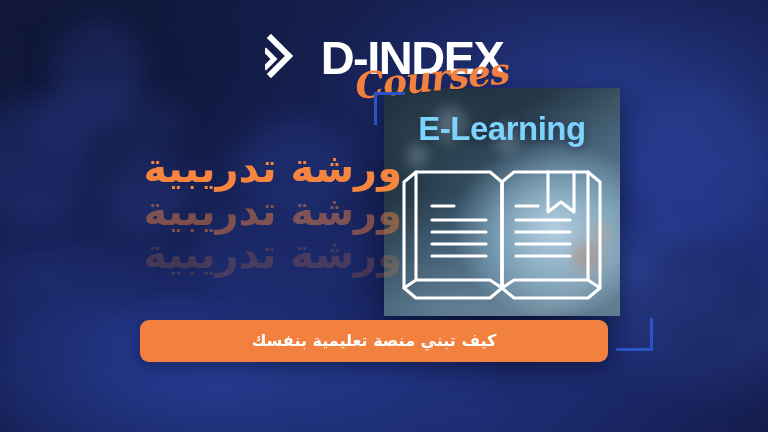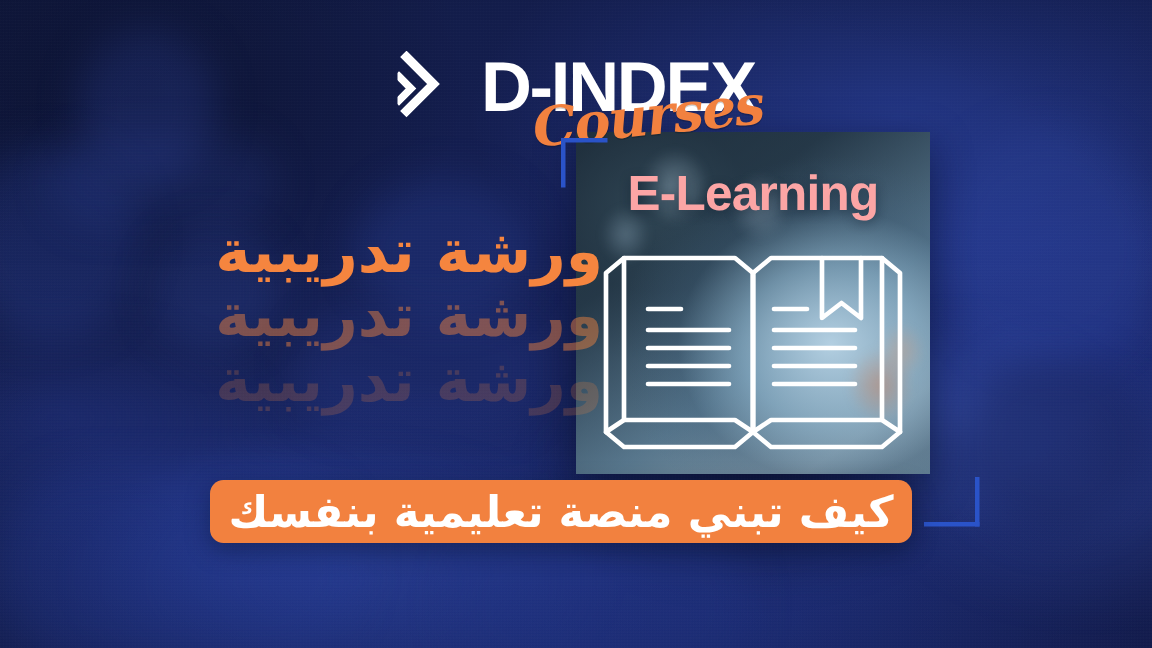--- a/index.html
+++ b/index.html
@@ -109,39 +109,39 @@
       radial-gradient(14% 16% at 28% 16%, rgba(180,205,222,.40) 0%, rgba(180,205,222,0) 70%),
       radial-gradient(12% 14% at 52% 22%, rgba(190,212,228,.35) 0%, rgba(190,212,228,0) 70%),
       radial-gradient(10% 12% at 14% 30%, rgba(170,198,218,.32) 0%, rgba(170,198,218,0) 70%),
       radial-gradient(13% 15% at 86% 74%, rgba(205,120,80,.45) 0%, rgba(205,120,80,0) 72%),
       radial-gradient(9% 11% at 92% 64%, rgba(220,150,110,.35) 0%, rgba(220,150,110,0) 72%);
     filter:blur(3px);
   }
   .card-title{
     position:absolute;left:0;right:0;top:22px;text-align:center;
     font-family:"Liberation Sans","DejaVu Sans",sans-serif;
-    font-weight:700;font-size:33px;letter-spacing:-.5px;color:#fca5a5;
+    font-weight:700;font-size:33px;letter-spacing:-.5px;color:#7dd3fc;
     text-shadow:0 2px 7px rgba(12,24,40,.45);
   }
   .card-book{position:absolute;left:14px;top:72px;width:208px;height:148px;}
   .bracket{position:absolute;border-color:#2a53c8;border-style:solid;z-index:9;}
   .bracket-tl{left:374px;top:92px;width:28px;height:30px;border-width:3px 0 0 3px;}
   .bracket-br{left:616px;top:318px;width:34px;height:30px;border-width:0 3px 3px 0;}
 
   
   .banner{
     position:absolute;left:140px;top:320px;width:468px;height:42px;
     background:#f2813f;border-radius:9px;
     display:flex;align-items:center;justify-content:center;
     box-shadow:0 5px 16px rgba(6,12,36,.38);
     z-index:10;direction:rtl;
   }
   .banner-text{
     font-family:"DejaVu Sans","Liberation Sans",sans-serif;
-    font-weight:700;font-size:29px;color:#ffffff;white-space:nowrap;
+    font-weight:700;font-size:16px;color:#ffffff;white-space:nowrap;
     line-height:1;letter-spacing:0;
   }
 </style>
 </head>
 <body>
 
 <div class="stage">
 
   <div class="bg-base"></div>
   <div class="bg-darktop"></div>

